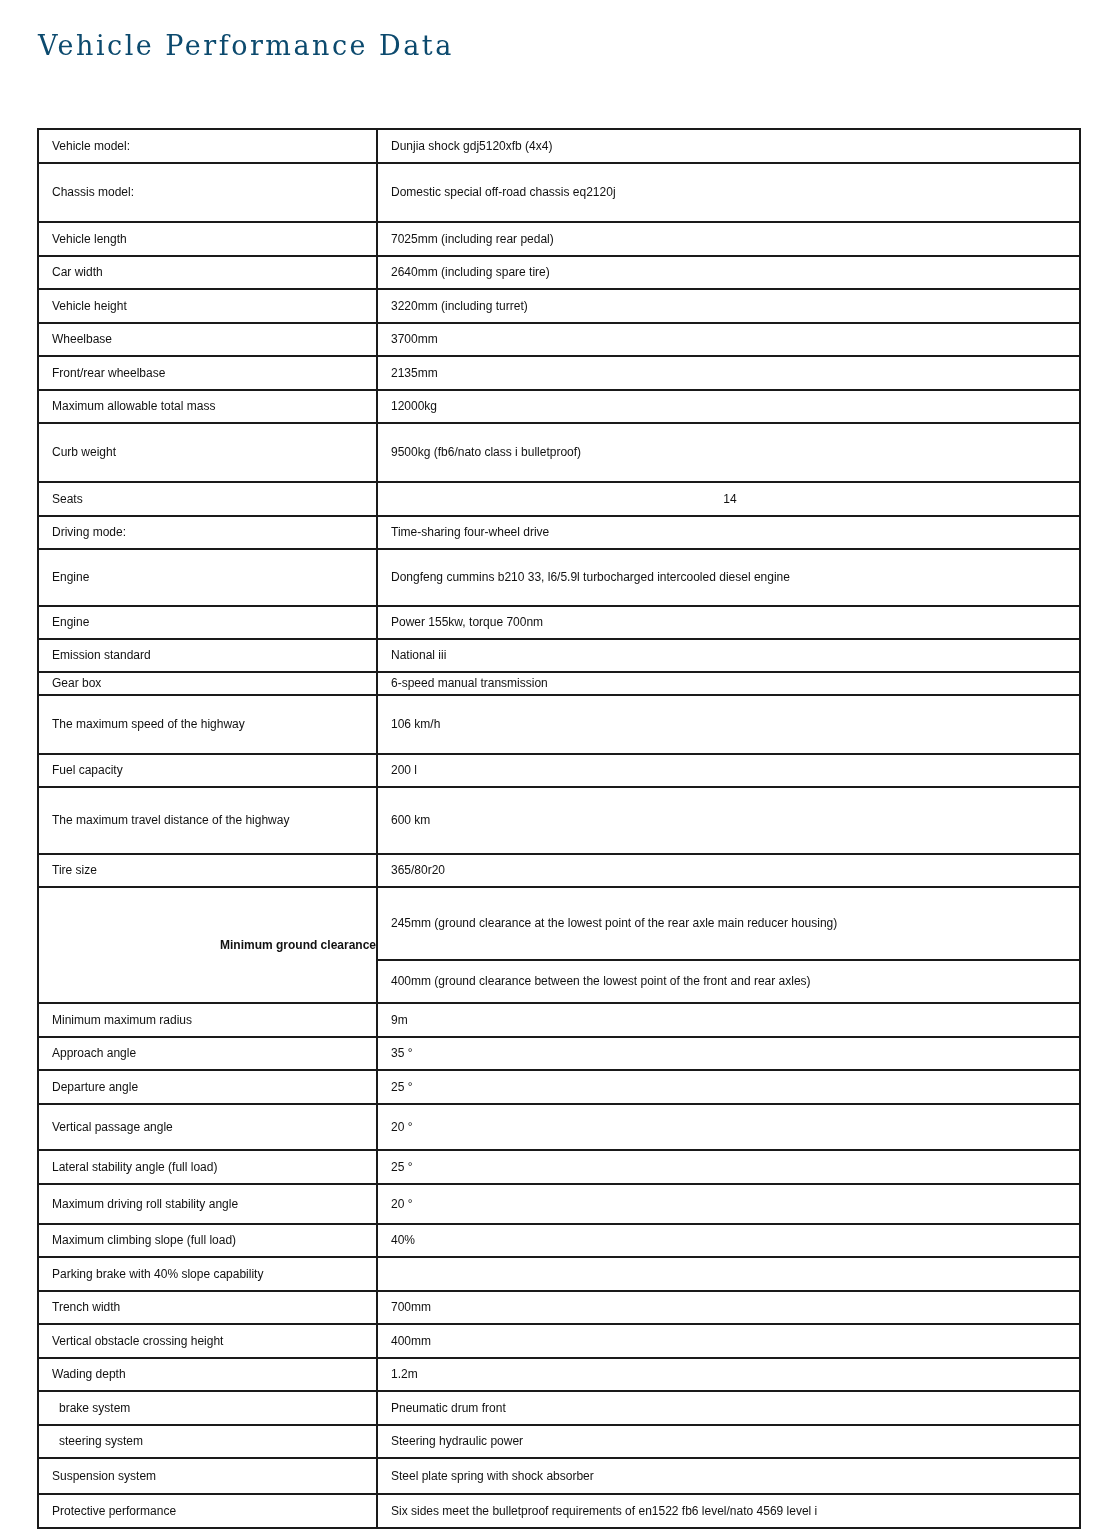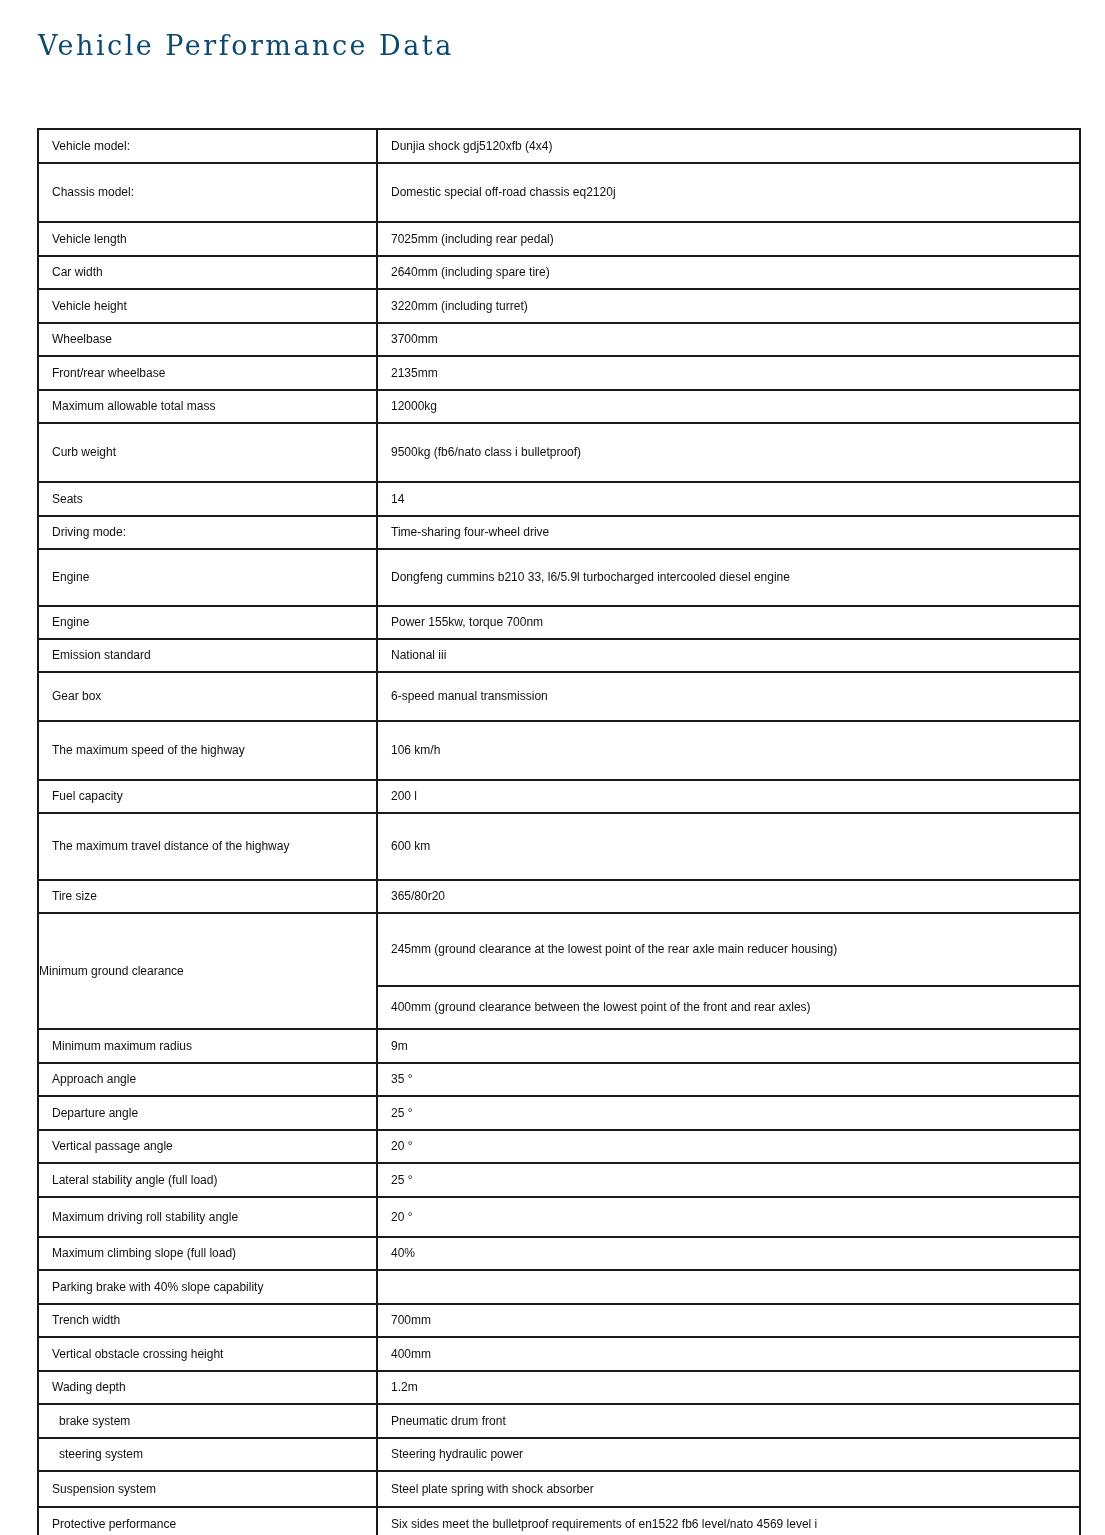--- a/index.html
+++ b/index.html
@@ -17,22 +17,22 @@
       table-layout: fixed;
     }
     table.spec td {
       border: 2px solid #1a1a1a;
       padding: 0 0 0 13px;
       vertical-align: middle;
       line-height: 1.2;
     }
     table.spec td.label { width: 324px; }
     table.spec td.value { }
-    td.right { text-align: left; padding-right: 10px !important; }
-    td.center { text-align: left; padding-left: 0 !important; }
+    td.right { text-align: center; padding-right: 10px !important; }
+    td.center { text-align: right; padding-left: 0 !important; font-weight: bold; }
     td.indent { padding-left: 20px !important; margin-left: 27px; }
     td.twoline { line-height: 33px; }
   </style>
 </head>
 <body>
 
 <h1 class="title">Vehicle Performance Data</h1>
 
 <table class="spec">
   <tbody>
@@ -85,21 +85,21 @@
       <td class="value">Dongfeng cummins b210 33, l6/5.9l turbocharged intercooled diesel engine</td>
     </tr>
     <tr style="height:33px">
       <td class="label">Engine</td>
       <td class="value">Power 155kw, torque 700nm</td>
     </tr>
     <tr style="height:33px">
       <td class="label">Emission standard</td>
       <td class="value">National iii</td>
     </tr>
-    <tr style="height:49px">
+    <tr style="height:23px">
       <td class="label">Gear box</td>
       <td class="value">6-speed manual transmission</td>
     </tr>
     <tr style="height:59px">
       <td class="label">The maximum speed of the highway</td>
       <td class="value">106 km/h</td>
     </tr>
     <tr style="height:33px">
       <td class="label">Fuel capacity</td>
       <td class="value">200 l</td>
@@ -124,21 +124,21 @@
       <td class="value">9m</td>
     </tr>
     <tr style="height:33px">
       <td class="label">Approach angle</td>
       <td class="value">35 °</td>
     </tr>
     <tr style="height:34px">
       <td class="label">Departure angle</td>
       <td class="value">25 °</td>
     </tr>
-    <tr style="height:33px">
+    <tr style="height:46px">
       <td class="label">Vertical passage angle</td>
       <td class="value">20 °</td>
     </tr>
     <tr style="height:34px">
       <td class="label">Lateral stability angle (full load)</td>
       <td class="value">25 °</td>
     </tr>
     <tr style="height:40px">
       <td class="label">Maximum driving roll stability angle</td>
       <td class="value">20 °</td>

